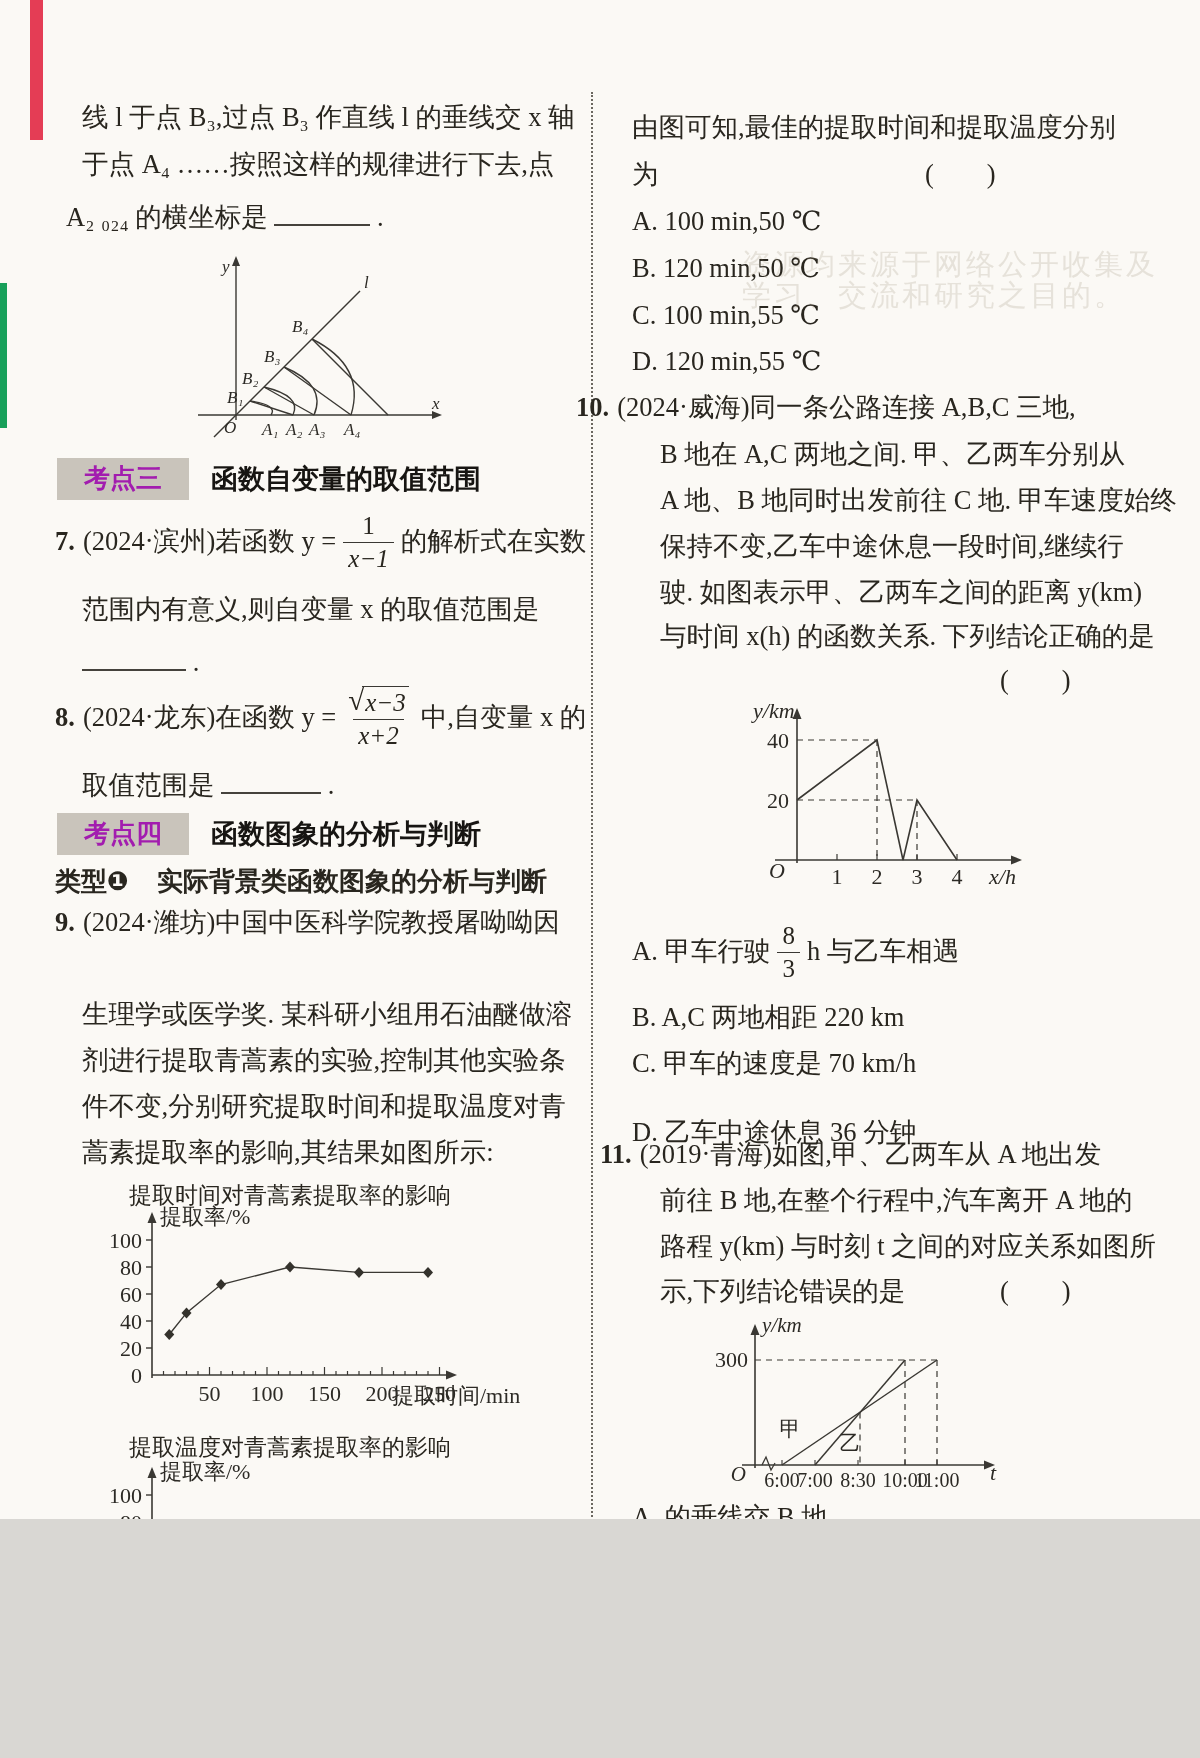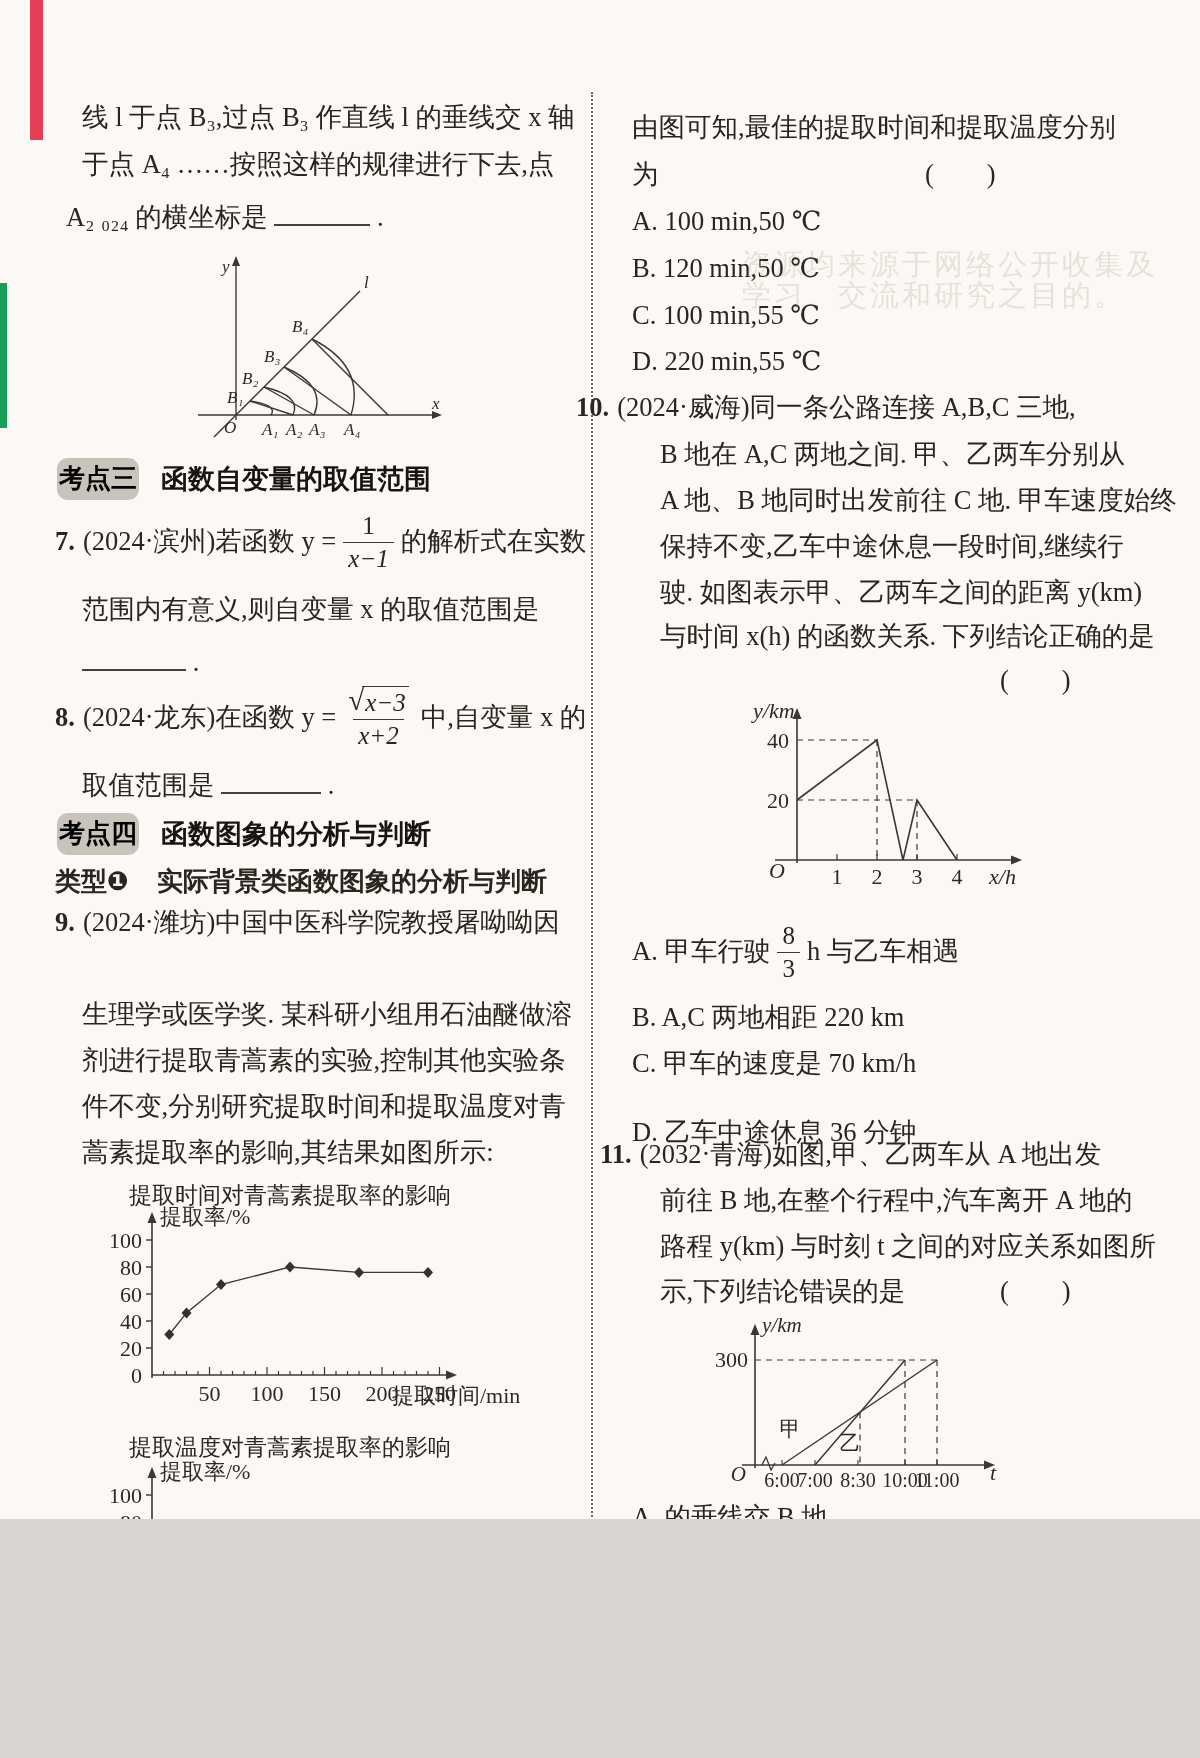--- a/index.html
+++ b/index.html
@@ -2,22 +2,22 @@
 <html><head>
 <meta charset="utf-8">
 <style>
   html,body{margin:0;padding:0;background:#d9d7d3;}
   .page{position:relative;width:1200px;height:1519px;margin:0 auto;background:#fbf9f5;
         font-family:"Liberation Serif","DejaVu Serif",serif;color:#29261f;overflow:hidden;}
   .abs{position:absolute;white-space:nowrap;}
   .t{font-size:26.5px;line-height:1.1;}
   .pnum{font-weight:bold;margin-right:8px;}
   .row{display:flex;align-items:center;}
-  .badge{background:#c9c4bb;color:#000000;font-weight:bold;font-size:26px;
-         font-family:"Liberation Sans","DejaVu Sans",sans-serif;padding:3px 2px 4px;border-radius:11px;}
+  .badge{background:#c9c4bb;color:#a21caf;font-weight:bold;font-size:26px;
+         font-family:"Liberation Sans","DejaVu Sans",sans-serif;padding:3px 27px 4px;}
   .h-title{font-weight:bold;font-size:27px;font-family:"Liberation Sans","DejaVu Sans",sans-serif;color:#171512;}
   .type-label{font-weight:bold;font-size:26px;font-family:"Liberation Sans","DejaVu Sans",sans-serif;}
   .frac{display:inline-flex;flex-direction:column;align-items:center;vertical-align:middle;
         margin:0 7px;font-size:25px;line-height:1.2;}
   .frac .fnum{padding:0 5px 1px;}
   .frac .fden{border-top:1.7px solid #3a3833;padding:1px 5px 0;}
   .sqrt{display:inline-flex;align-items:flex-start;}
   .sqrt .sign{font-size:29px;line-height:1;margin-right:-2px;}
   .sqrt .bar{border-top:1.8px solid #3a3833;padding:1px 3px 0;}
   .blank{display:inline-block;width:100px;border-bottom:2px solid #45423c;height:1em;vertical-align:baseline;}
@@ -255,21 +255,21 @@
       <path d="M282,87.25 L287,81.75 L292,87.25 L287,92.75 Z" fill="#34322c"></path>
       <path d="M335,111.55 L340,106.05 L345,111.55 L340,117.05 Z" fill="#34322c"></path>
     </svg>
 
   <div class="abs t" style="left:632px;top:113px;">由图可知,最佳的提取时间和提取温度分别</div>
   <div class="abs t" style="left:632px;top:160px;">为</div>
   <div class="abs t" style="left:925px;top:160px;">(　　)</div>
   <div class="abs t" style="left:632px;top:207px;">A. 100 min,50 ℃</div>
   <div class="abs t" style="left:632px;top:254px;">B. 120 min,50 ℃</div>
   <div class="abs t" style="left:632px;top:301px;">C. 100 min,55 ℃</div>
-  <div class="abs t" style="left:632px;top:347px;">D. 220 min,55 ℃</div>
+  <div class="abs t" style="left:632px;top:347px;">D. 120 min,55 ℃</div>
 
   <div class="abs row t" style="left:576px;top:393px;">
     <span class="pnum">10.</span>
     <span>(2024·威海)同一条公路连接 A,B,C 三地,</span>
   </div>
   <div class="abs t" style="left:660px;top:486px;">A 地、B 地同时出发前往 C 地. 甲车速度始终</div>
   <div class="abs t" style="left:660px;top:440px;">B 地在 A,C 两地之间. 甲、乙两车分别从</div>
   <div class="abs t" style="left:660px;top:532px;">保持不变,乙车中途休息一段时间,继续行</div>
   <div class="abs t" style="left:660px;top:578px;">驶. 如图表示甲、乙两车之间的距离 y(km)</div>
   <div class="abs t" style="left:660px;top:622px;">与时间 x(h) 的函数关系. 下列结论正确的是</div>
@@ -307,21 +307,21 @@
       <span class="fden">3</span>
     </span>
     <span>h 与乙车相遇</span>
   </div>
   <div class="abs t" style="left:632px;top:1003px;">B. A,C 两地相距 220 km</div>
   <div class="abs t" style="left:632px;top:1049px;">C. 甲车的速度是 70 km/h</div>
   <div class="abs t" style="left:632px;top:1118px;">D. 乙车中途休息 36 分钟</div>
 
   <div class="abs row t" style="left:600px;top:1140px;">
     <span class="pnum">11.</span>
-    <span>(2032·青海)如图,甲、乙两车从 A 地出发</span>
+    <span>(2019·青海)如图,甲、乙两车从 A 地出发</span>
   </div>
   <div class="abs t" style="left:660px;top:1186px;">前往 B 地,在整个行程中,汽车离开 A 地的</div>
   <div class="abs t" style="left:660px;top:1232px;">路程 y(km) 与时刻 t 之间的对应关系如图所</div>
   <div class="abs t" style="left:660px;top:1277px;">示,下列结论错误的是</div>
   <div class="abs t" style="left:1000px;top:1277px;">(　　)</div>
 
   <svg class="abs" id="fig11" style="left:690px;top:1318px;" width="330" height="180" viewBox="0 0 330 180">
       <line x1="65" y1="150" x2="65" y2="8" stroke="#3a3833" stroke-width="1.6"></line>
       <path d="M65,6 l-4.5,11 l9,0 z" fill="#3a3833"></path>
       <line x1="52" y1="147" x2="88" y2="147" stroke="#3a3833" stroke-width="1.6"></line>

